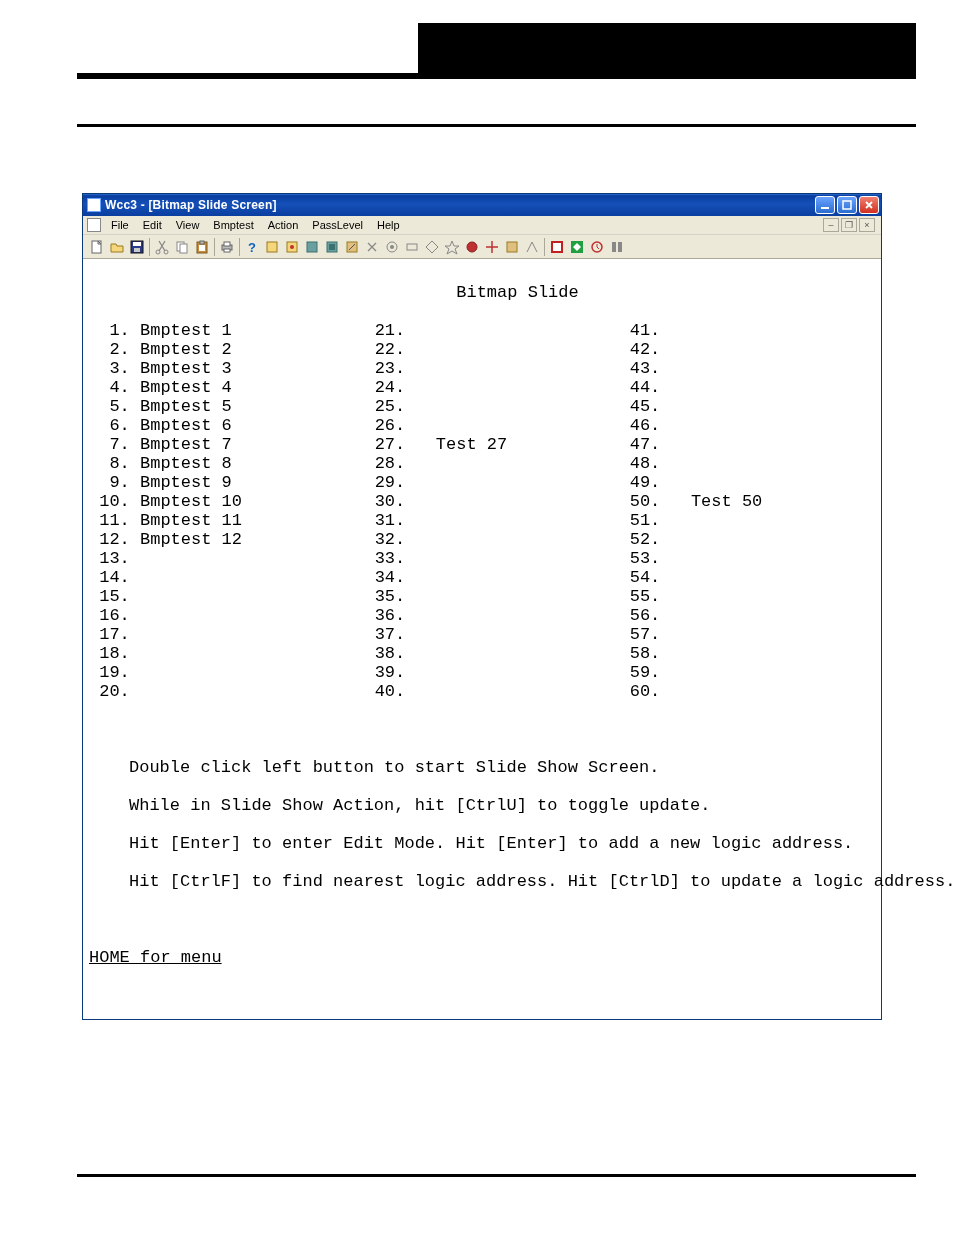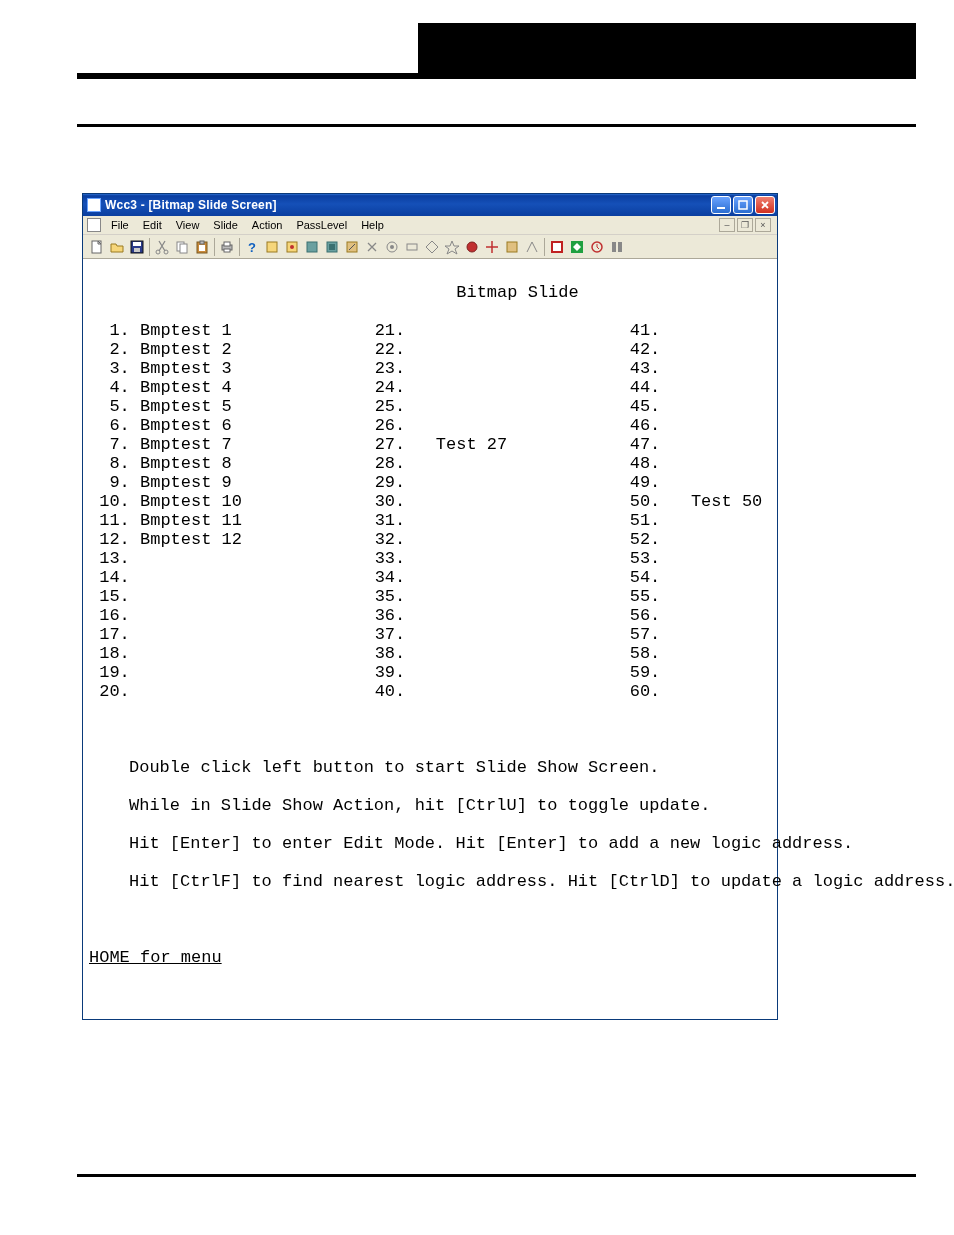--- a/index.html
+++ b/index.html
@@ -16,21 +16,21 @@
   }
   .top-rule-thin {
     position: absolute; left: 77px; right: 38px; top: 124px; height: 3px; background: #000;
   }
   .bottom-rule {
     position: absolute; left: 77px; right: 38px; top: 1174px; height: 3px; background: #000;
   }
 
   
   .app-window {
-    position: absolute; left: 82px; top: 193px; width: 696px;
+    position: absolute; left: 82px; top: 193px; width: 800px;
     border: 1px solid #0a3a7a;
     background: #f97316;
     font-size: 11px;
   }
 
   
   .titlebar {
     height: 22px;
     background: linear-gradient(to bottom, #2a6dd0 0%, #0a3ea0 8%, #1550b8 45%, #0a3ea0 100%);
     display: flex; align-items: center; padding: 0 2px 0 4px;
@@ -132,21 +132,21 @@
             </svg>
         </div>
       </div>
     </div>
 
     <div class="menubar">
       <span class="doc-icon"></span>
       <span class="menu-item">File</span>
       <span class="menu-item">Edit</span>
       <span class="menu-item">View</span>
-      <span class="menu-item">Slide</span>
+      <span class="menu-item">Bmptest</span>
       <span class="menu-item">Action</span>
       <span class="menu-item">PassLevel</span>
       <span class="menu-item">Help</span>
       <div class="mdi-btns">
         <div class="mdi-btn">–</div>
         <div class="mdi-btn">❐</div>
         <div class="mdi-btn">×</div>
       </div>
     </div>
 

